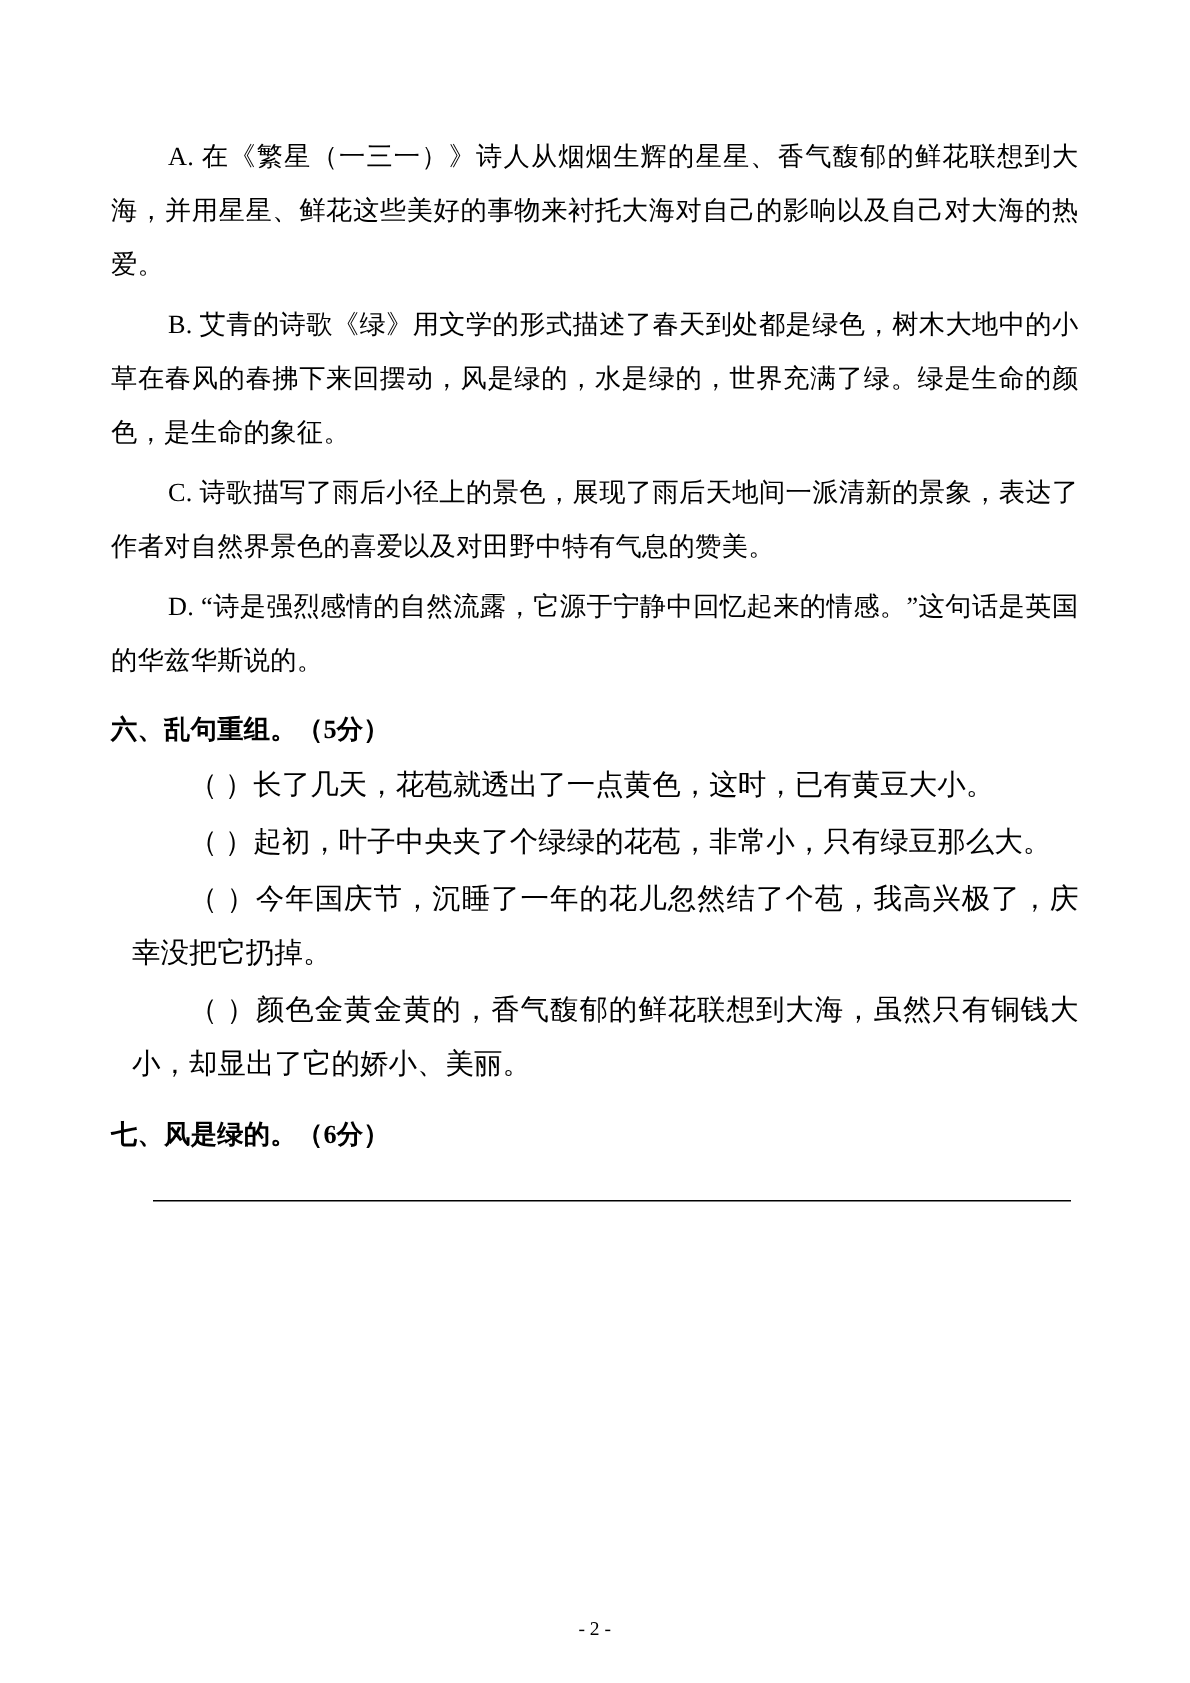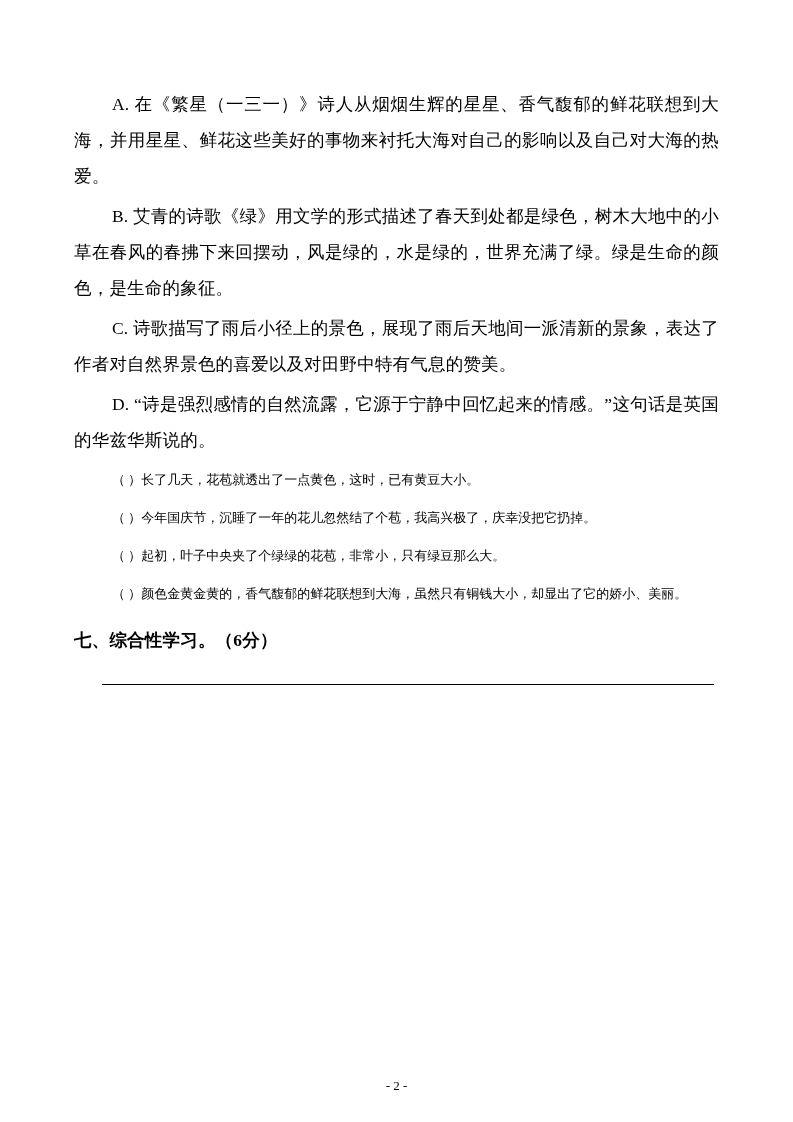--- a/index.html
+++ b/index.html
@@ -38,24 +38,24 @@
     font-size: 17.5px;
     line-height: 36px;
     font-weight: bold;
     margin: 10px 0 2px 0;
     letter-spacing: 0.2px;
   }
   .blank-paren {
     letter-spacing: 0;
   }
   .reorder-line {
-    font-size: 13px;
+    font-size: 19px;
     line-height: 36px;
     text-align: justify;
-    margin: 0 0 2px 0;
+    margin: 0 0 2px 14px;
     text-indent: 38px;
   }
   .answer-rule {
     margin: 26px 0 0 28px;
     border: 0;
     border-top: 1.2px solid #000;
     width: 612px;
   }
   .page-number {
     position: absolute;
@@ -73,38 +73,39 @@
 <div class="page">
 
   <div class="para indent2">A. 在《繁星（一三一）》诗人从烟烟生辉的星星、香气馥郁的鲜花联想到大海，并用星星、鲜花这些美好的事物来衬托大海对自己的影响以及自己对大海的热爱。</div>
 
   <div class="para indent2">B. 艾青的诗歌《绿》用文学的形式描述了春天到处都是绿色，树木大地中的小草在春风的春拂下来回摆动，风是绿的，水是绿的，世界充满了绿。绿是生命的颜色，是生命的象征。</div>
 
   <div class="para indent2">C. 诗歌描写了雨后小径上的景色，展现了雨后天地间一派清新的景象，表达了作者对自然界景色的喜爱以及对田野中特有气息的赞美。</div>
 
   <div class="para indent2">D. “诗是强烈感情的自然流露，它源于宁静中回忆起来的情感。”这句话是英国的华兹华斯说的。</div>
 
+  <div class="heading">六、乱句重组。（5分）</div>
 
   <div class="reorder-line">
     <span class="blank-paren">（    ）</span><span>长了几天，花苞就透出了一点黄色，这时，已有黄豆大小。</span>
+  </div>
+
+  <div class="reorder-line">
+    <span class="blank-paren">（    ）</span><span>起初，叶子中央夹了个绿绿的花苞，非常小，只有绿豆那么大。</span>
   </div>
 
   <div class="reorder-line">
     <span class="blank-paren">（    ）</span><span>今年国庆节，沉睡了一年的花儿忽然结了个苞，我高兴极了，庆幸没把它扔掉。</span>
   </div>
 
   <div class="reorder-line">
-    <span class="blank-paren">（    ）</span><span>起初，叶子中央夹了个绿绿的花苞，非常小，只有绿豆那么大。</span>
-  </div>
-
-  <div class="reorder-line">
     <span class="blank-paren">（    ）</span><span>颜色金黄金黄的，香气馥郁的鲜花联想到大海，虽然只有铜钱大小，却显出了它的娇小、美丽。</span>
   </div>
 
 
-  <div class="heading">七、综合性学习。（6分）</div>
+  <div class="heading">七、风是绿的。（6分）</div>
 
 
   <hr class="answer-rule">
 
 </div>
 
 <div class="page-number">- 2 -</div>
 
 </body></html>

